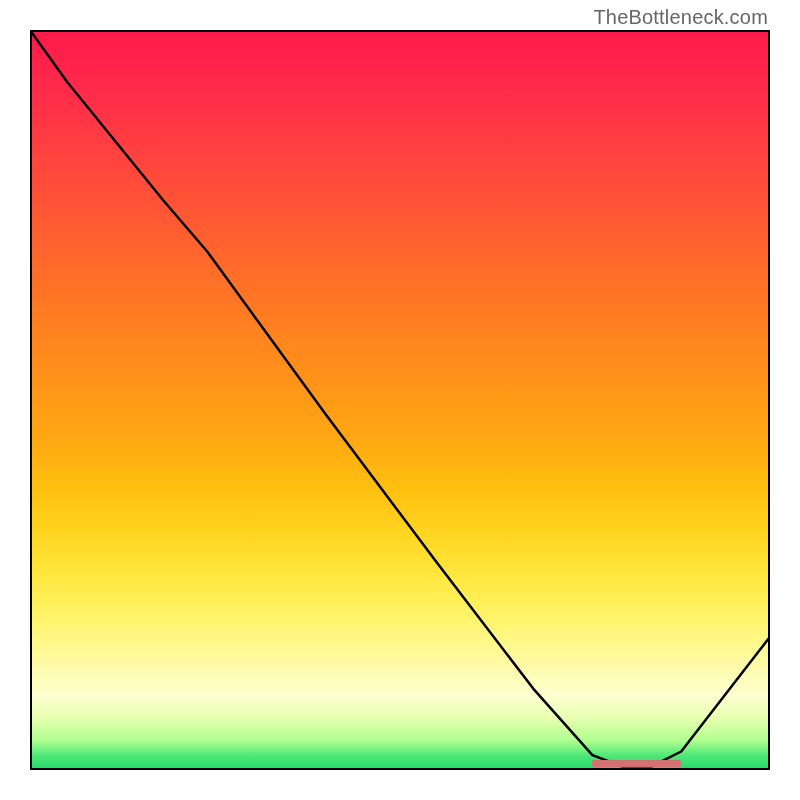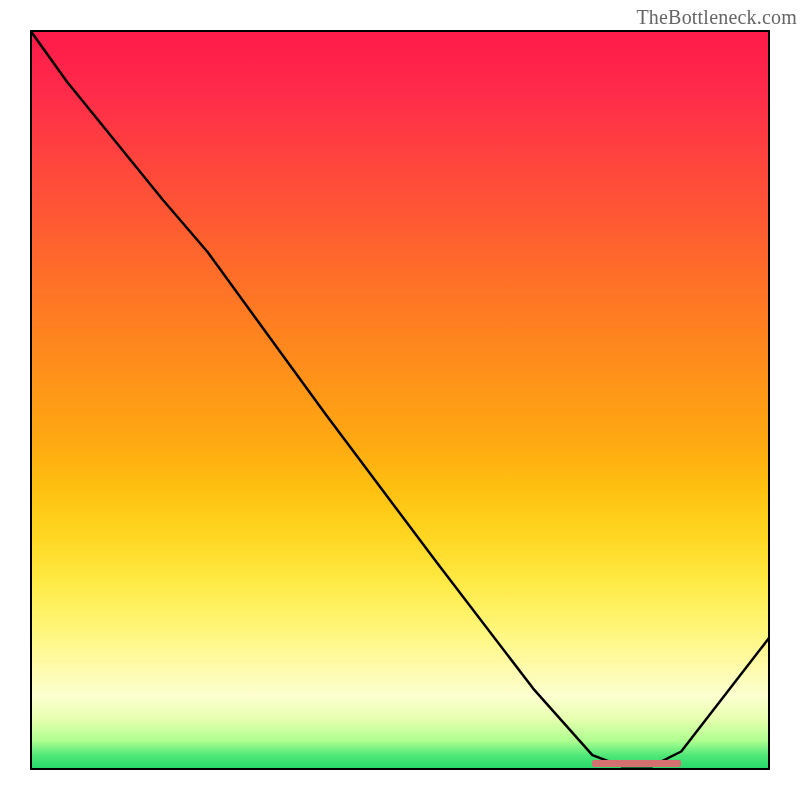--- a/index.html
+++ b/index.html
@@ -7,24 +7,24 @@
     width: 800px;
     height: 800px;
     background: #ffffff;
     font-family: Arial, sans-serif;
     position: relative;
     overflow: hidden;
   }
   .watermark {
     position: absolute;
     top: 6px;
-    right: 3px;
+    right: 32px;
     font-size: 20px;
     color: #666666;
-    font-family: Liberation Serif, serif;
+    font-family: Liberation Sans, sans-serif;
     letter-spacing: 0.2px;
   }
   .chart-container {
     position: absolute;
     top: 30px;
     left: 30px;
     width: 740px;
     height: 740px;
   }
   .gradient-bg {

